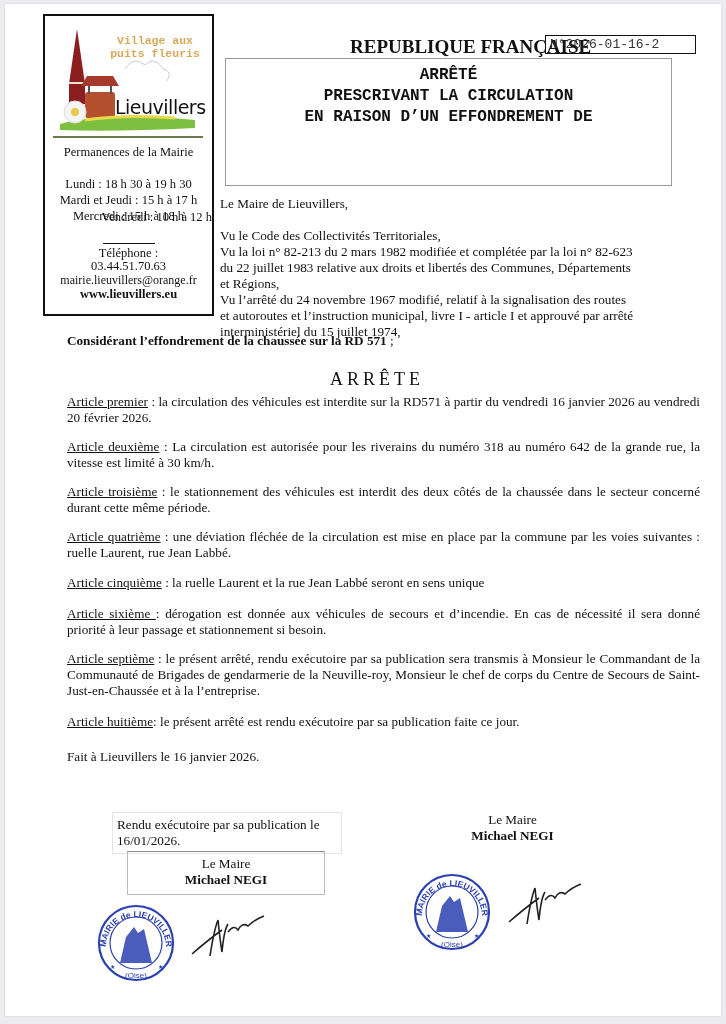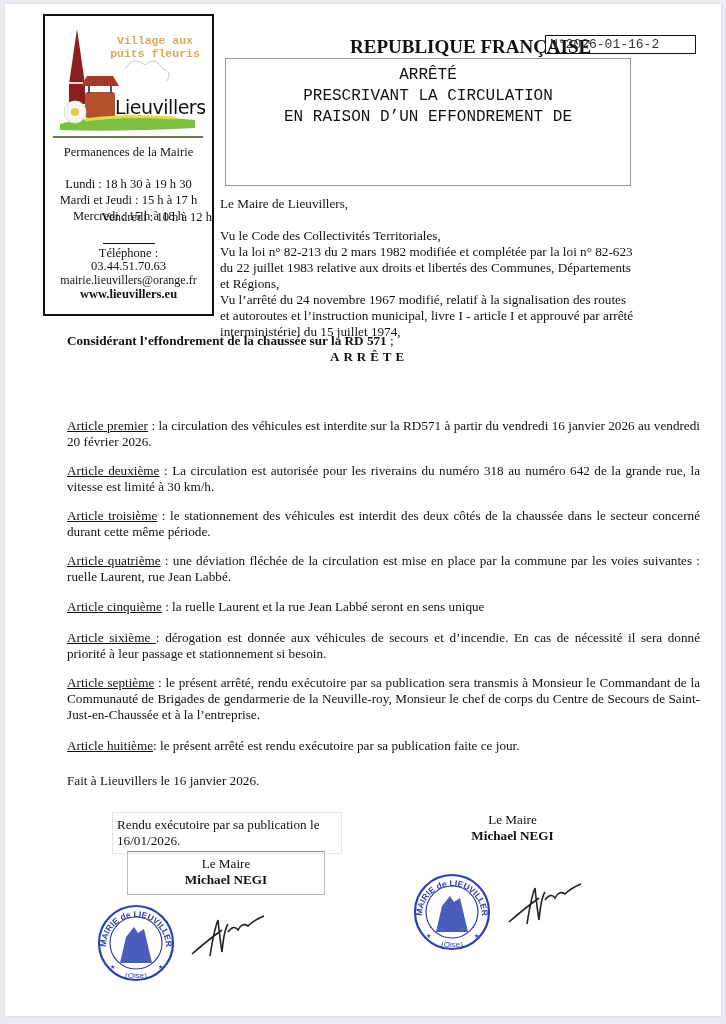--- a/index.html
+++ b/index.html
@@ -34,30 +34,30 @@
   }
   .info-sep { position:absolute; left:58px; width:52px; height:1px; background:#111; }
 
   
   .rf { position:absolute; left:350px; top:36px; font-size:19px; font-weight:bold; }
   .numbox {
     position:absolute; left:545px; top:35px; width:151px; height:19px; border:1.5px solid #111;
     box-sizing:border-box; font-family:"Liberation Mono", monospace; font-size:13px; padding-left:4px; line-height:17px; color:#333;
   }
   .titlebox {
-    position:absolute; left:225px; top:58px; width:406px; height:128px; border:1px solid #999;
-    box-sizing:border-box; text-align:center; font-family:"Liberation Mono", monospace; font-weight:normal;
+    position:absolute; left:225px; top:58px; width:447px; height:128px; border:1px solid #999;
+    box-sizing:border-box; text-align:center; font-family:"Liberation Mono", monospace; font-weight:bold;
     font-size:16px; line-height:21px; padding-top:6px;
   }
 
   .body-text { position:absolute; font-size:13.2px; line-height:16px; }
-  .p { position:absolute; left:67px; width:633px; font-size:13.2px; line-height:16px; text-align:justify;margin-top:24px; }
+  .p { position:absolute; left:67px; width:633px; font-size:13.2px; line-height:16px; text-align:justify; }
   .p u { text-decoration:underline; }
   .considerant { position:absolute; left:67px; top:333px; font-size:13.2px; font-weight:bold; }
-  .arrete { position:absolute; left:330px; top:349px; font-size:13px; font-weight:bold; letter-spacing:4px; }
+  .arrete { position:absolute; left:330px; top:369px; font-size:18px; font-weight:normal; letter-spacing:4px; }
 
   .sig-left {
     position:absolute; left:112px; top:812px; width:230px; height:42px; border:1px solid #e4e4e4;
     font-size:13.2px; line-height:16px; padding:4px 12px 0 4px; box-sizing:border-box;
   }
   .sig-left2 {
     position:absolute; left:127px; top:851px; width:198px; height:44px; border:1px solid #bbb; border-top:1px solid #888;
     text-align:center; font-size:13.2px; line-height:16px; padding-top:4px; box-sizing:border-box;
   }
   .sig-right { position:absolute; left:455px; top:812px; width:115px; text-align:center; font-size:13.2px; line-height:16px; }

